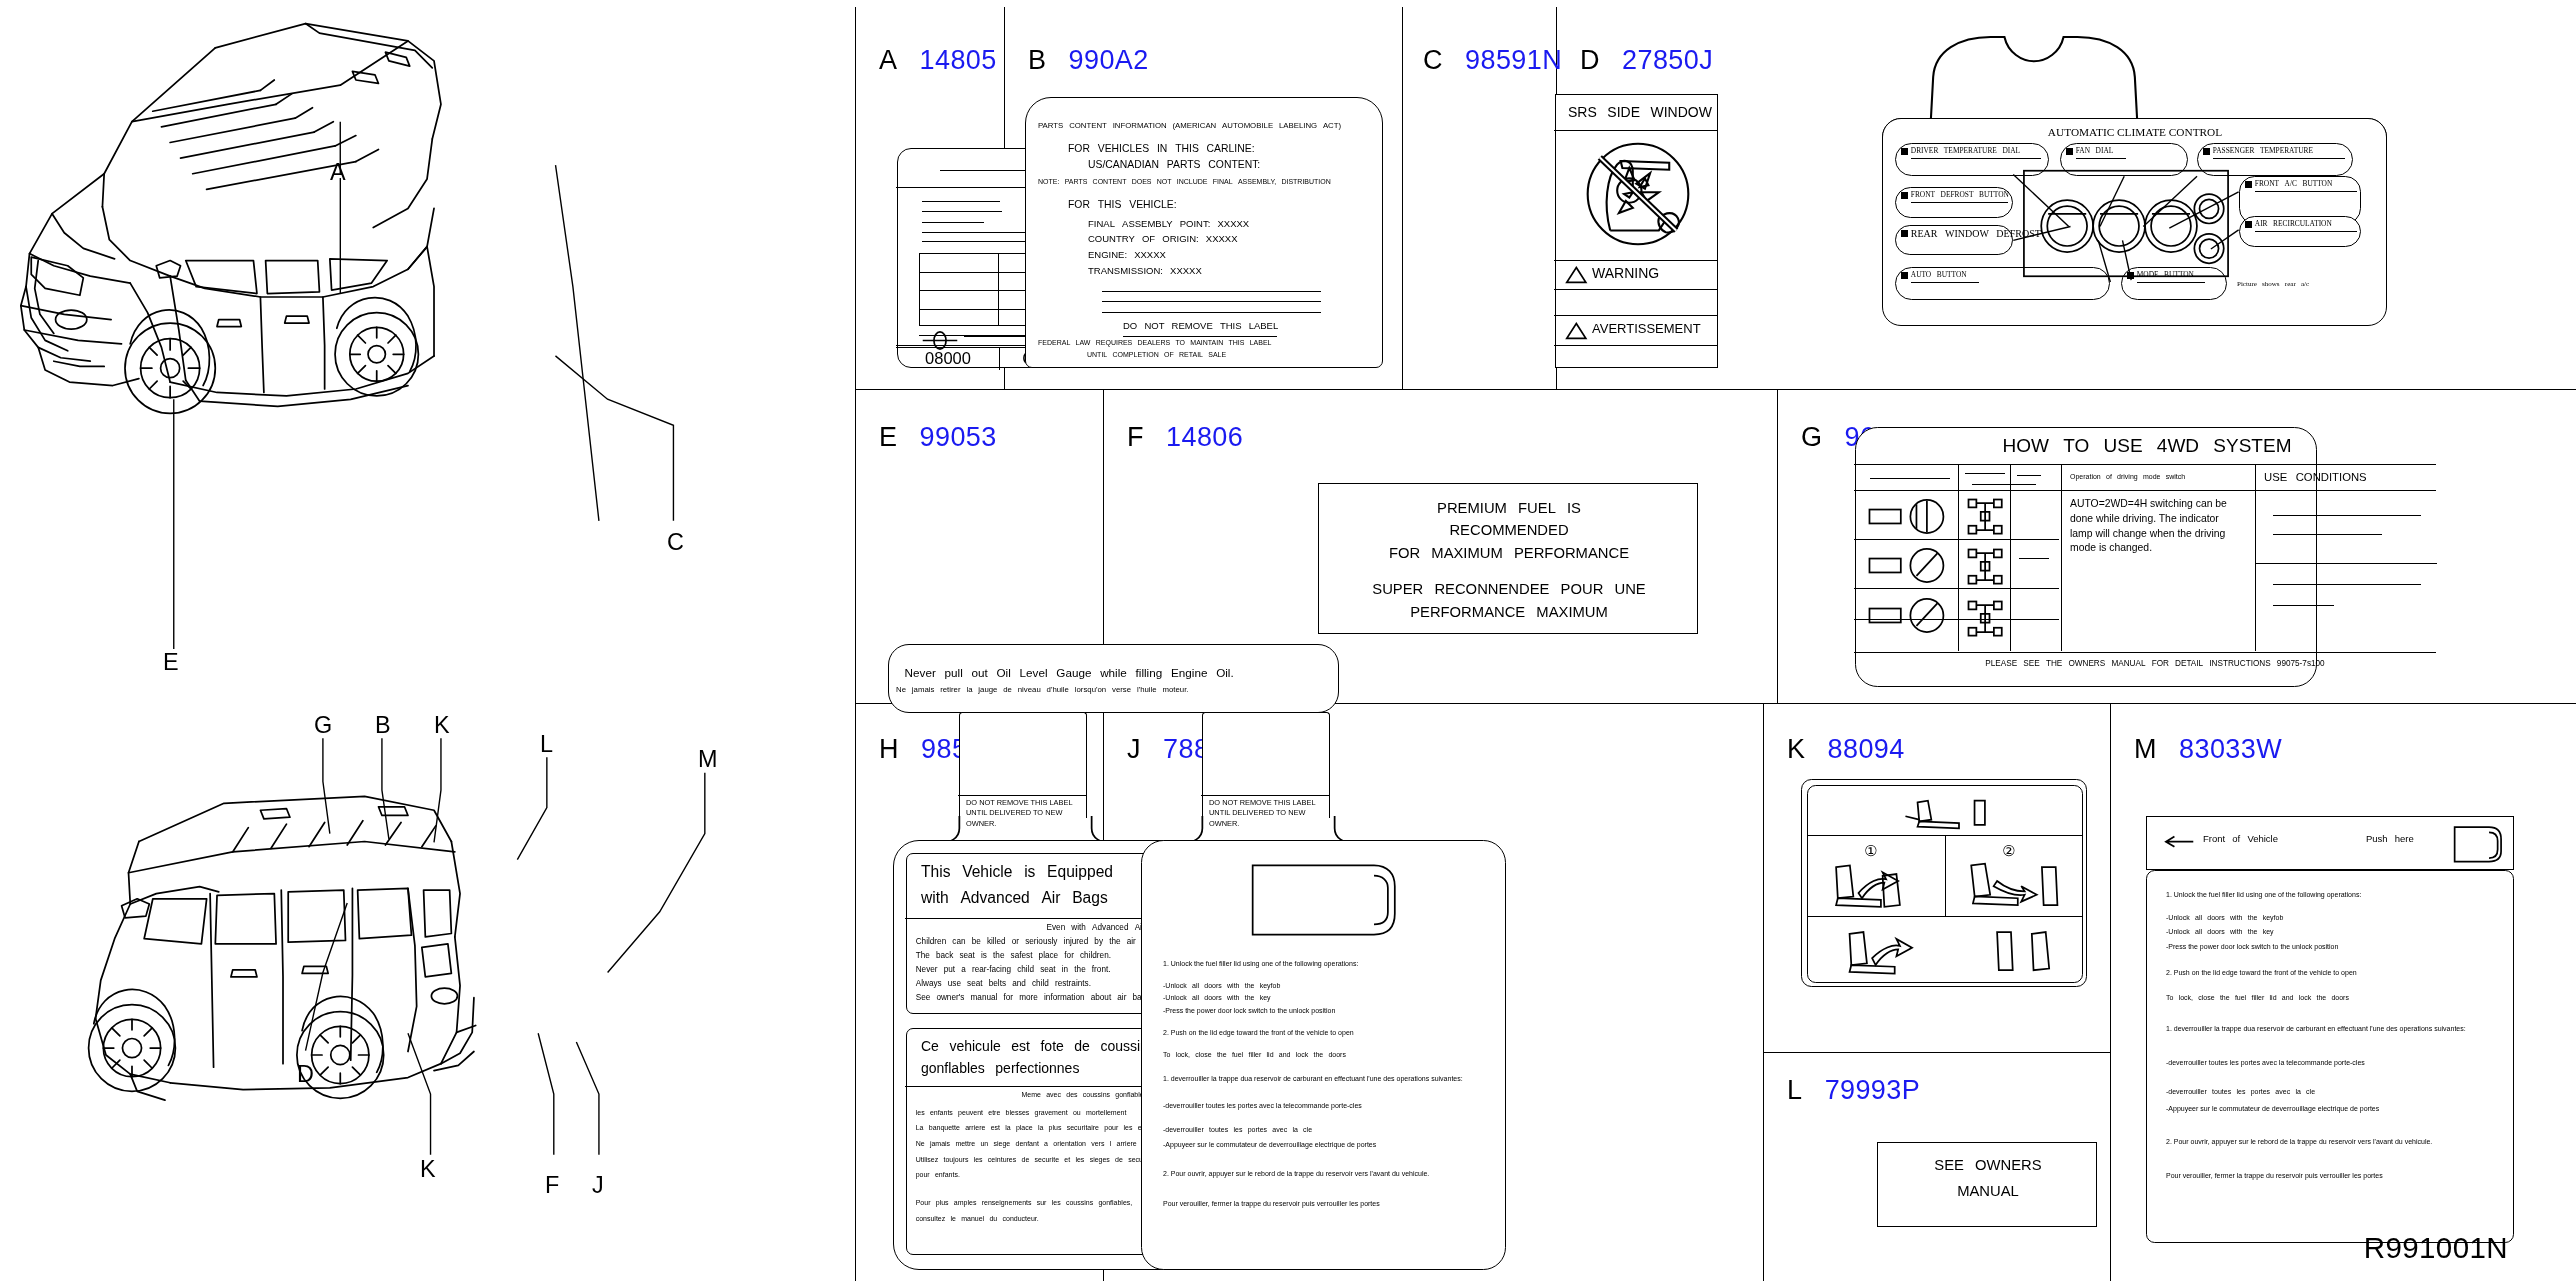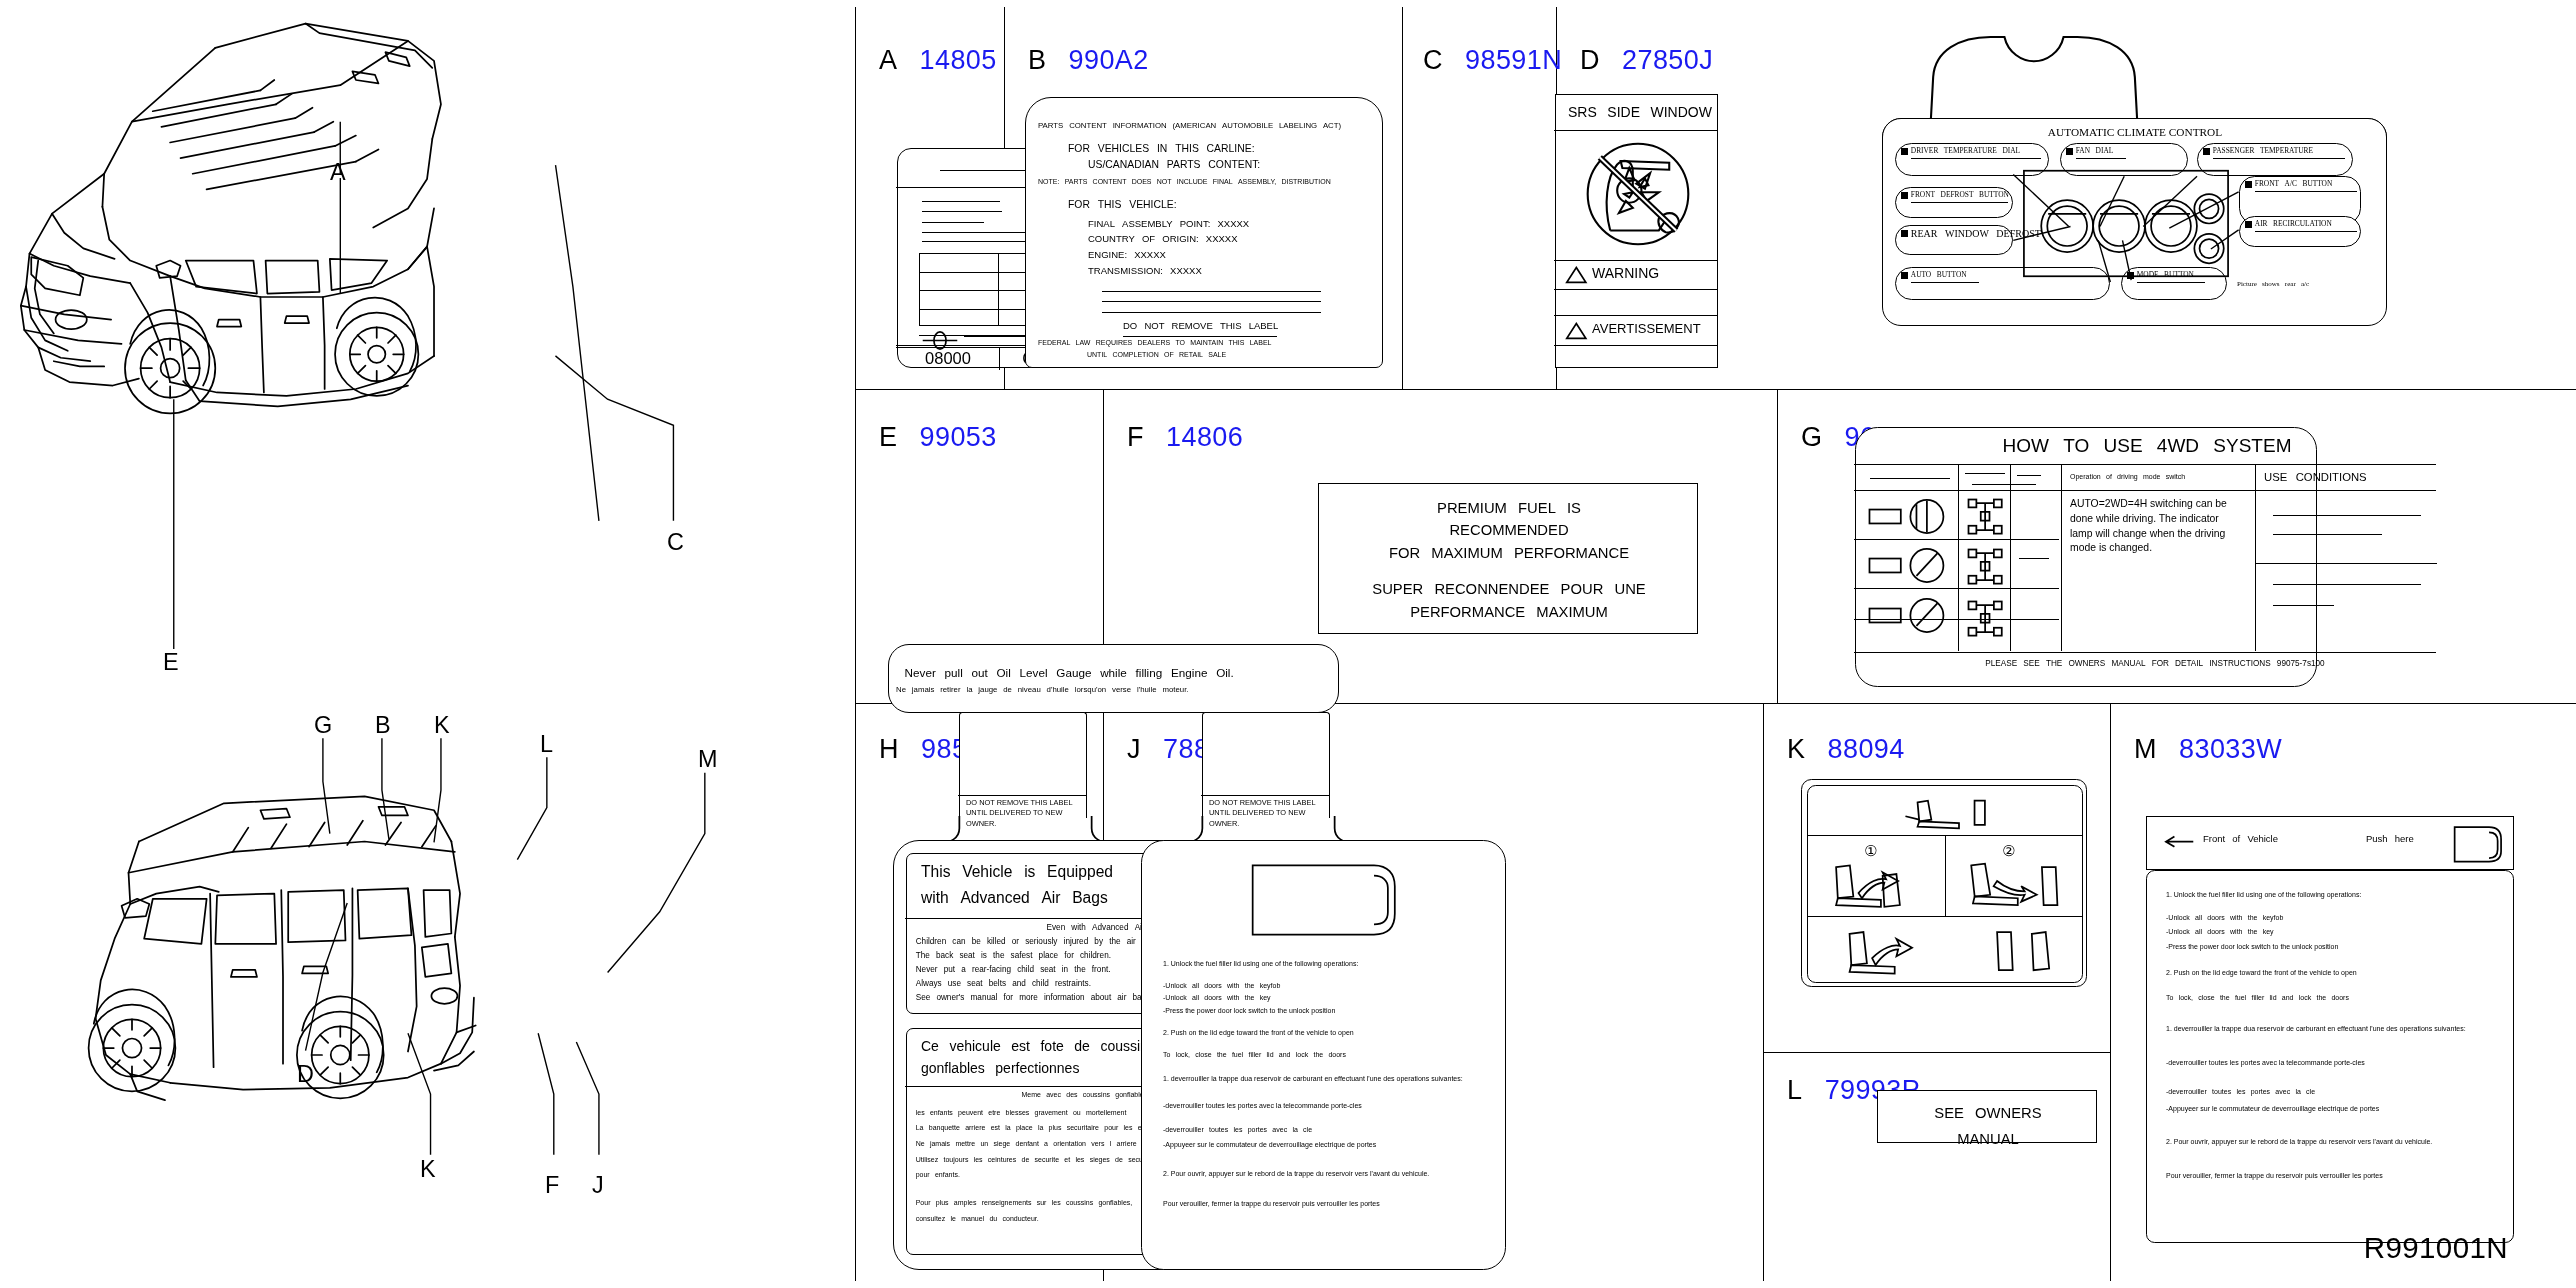--- a/index.html
+++ b/index.html
@@ -736,21 +736,21 @@
         </svg>
       </div>
     </div>
 
     <div class="panel" style="left:908px;top:1052px;width:347px;height:229px;">
       <div class="phead" style="left:24px;top:22.6px;">
         <span class="pltr">L</span>
         <span class="pnum">79993P</span>
       </div>
     </div>
-    <div class="card" style="left:1022px;top:1090px;width:220px;height:53px;">
+    <div class="card" style="left:1022px;top:1142px;width:220px;height:85px;">
       <div class="c sp" style="left:110px;top:14px;font-size:14.8px;"><span>SEE</span><span>OWNERS</span></div>
       <div class="c sp" style="left:110px;top:40px;font-size:14.8px;"><span>MANUAL</span></div>
     </div>
 
     <div class="panel" style="left:1255px;top:703px;width:466px;height:578px;">
       <div class="phead" style="left:24px;top:31px;">
         <span class="pltr">M</span>
         <span class="pnum">83033W</span>
       </div>
     </div>

